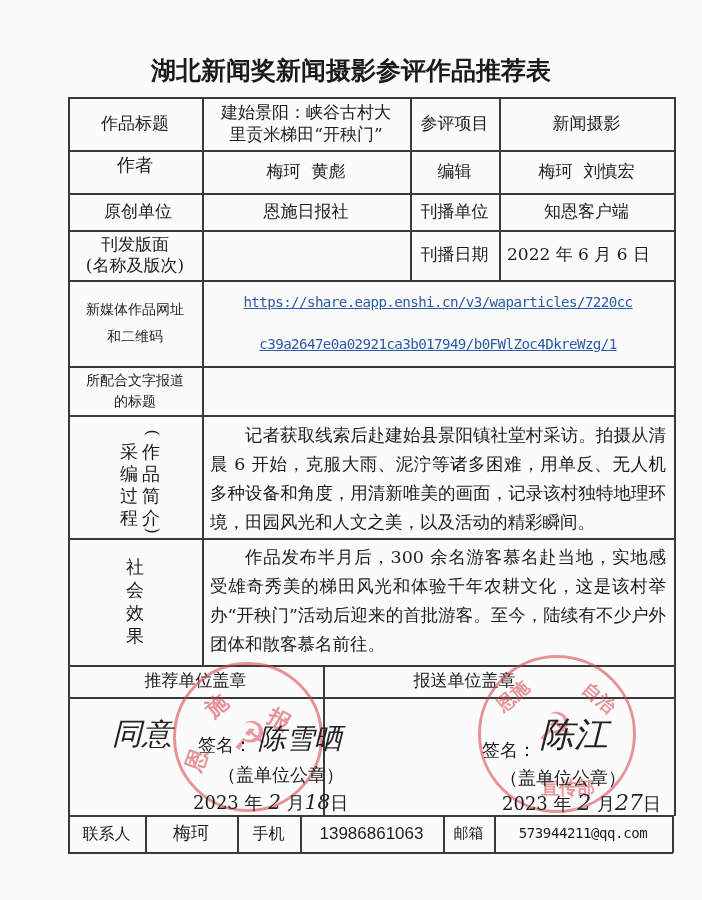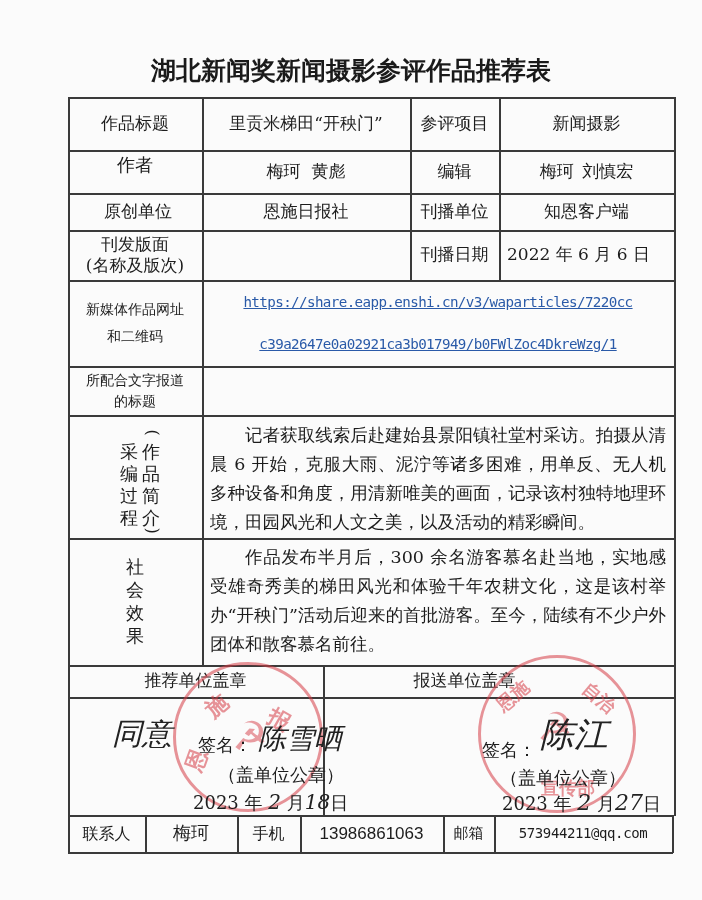--- a/index.html
+++ b/index.html
@@ -70,29 +70,30 @@
 
   <div class="line-v" style="left:145px; top:815px; height:38px;"></div>
   <div class="line-v" style="left:237px; top:815px; height:38px;"></div>
   <div class="line-v" style="left:300px; top:815px; height:38px;"></div>
   <div class="line-v" style="left:443px; top:815px; height:38px;"></div>
   <div class="line-v" style="left:494px; top:815px; height:38px;"></div>
 </div>
 
 <div class="cell" style="left:68px; top:97px; width:134px; height:53px;">作品标题</div>
 <div class="cell" style="left:202px; top:97px; width:208px; height:53px; flex-direction:column;">
+  <span>建始景阳：峡谷古村大</span>
   <span>里贡米梯田“开秧门”</span>
 </div>
 <div class="cell" style="left:410px; top:97px; width:89px; height:53px;">参评项目</div>
 <div class="cell" style="left:499px; top:97px; width:175px; height:53px;">新闻摄影</div>
 
 <div class="cell" style="left:68px; top:150px; width:134px; height:30px; font-size:18px;">作者</div>
 <div class="cell" style="left:202px; top:150px; width:208px; height:43px; white-space:pre;">梅珂  黄彪</div>
 <div class="cell" style="left:410px; top:150px; width:89px; height:43px;">编辑</div>
-<div class="cell" style="left:499px; top:150px; width:175px; height:43px; white-space:pre;font-family:Liberation Serif, serif;">梅珂  刘慎宏</div>
+<div class="cell" style="left:499px; top:150px; width:175px; height:43px; white-space:pre;">梅珂  刘慎宏</div>
 
 <div class="cell" style="left:68px; top:193px; width:134px; height:37px;padding-left:6px;">原创单位</div>
 <div class="cell" style="left:202px; top:193px; width:208px; height:37px;">恩施日报社</div>
 <div class="cell" style="left:410px; top:193px; width:89px; height:37px;">刊播单位</div>
 <div class="cell" style="left:499px; top:193px; width:175px; height:37px;">知恩客户端</div>
 
 <div class="cell" style="left:68px; top:230px; width:134px; height:50px; flex-direction:column;">
   <span>刊发版面</span>
   <span>(名称及版次)</span>
 </div>

